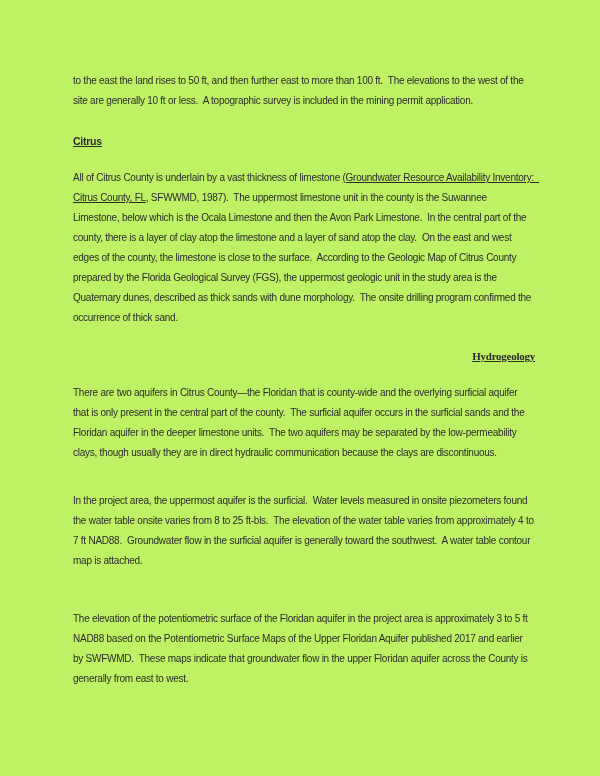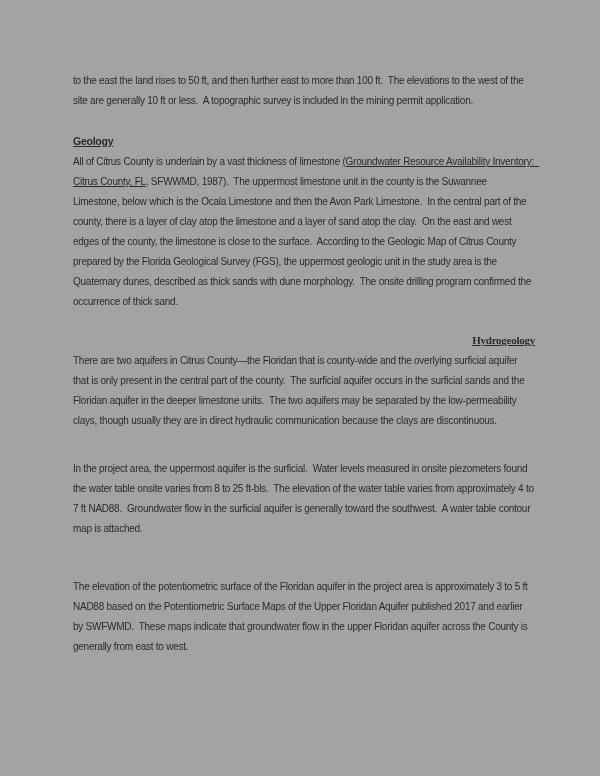--- a/index.html
+++ b/index.html
@@ -7,21 +7,21 @@
     padding: 0;
     background: #ffffff;
     width: 600px;
     height: 776px;
     overflow: hidden;
   }
   .page {
     box-sizing: border-box;
     width: 600px;
     height: 776px;
-    background: #a3a3a3;
+    background: #bef264;
     padding: 71px 27px 0 73px;
     font-family: "Liberation Sans", sans-serif;
     font-size: 10px;
     letter-spacing: -0.25px;
     line-height: 20px;
     color: #2b2b2b;
   }
   .textblock {
     width: 462px;
   }
@@ -42,32 +42,32 @@
   h2.sans-heading {
     margin-top: 20px;
     font-family: "Liberation Sans", sans-serif;
   }
   h2.serif-heading {
     margin-top: 18px;
     font-family: "Liberation Serif", serif;
     font-size: 11px;
     text-align: right;
   }
-  .after-heading { margin-top: 1px; }
+  .after-heading { margin-top: 17px; }
   .u { text-decoration: underline; }
 </style>
 </head>
 <body>
 
 <div class="page">
   <div class="textblock">
 
     <p>to the east the land rises to 50 ft, and then further east to more than 100 ft.  The elevations to the west of the site are generally 10 ft or less.  A topographic survey is included in the mining permit application.</p>
 
-    <h2 class="sans-heading">Geology</h2>
+    <h2 class="sans-heading">Citrus</h2>
 
     <p class="after-heading"><span>All of Citrus County is underlain by a vast thickness of limestone </span><span class="u">(Groundwater Resource Availability Inventory:  Citrus County, FL</span><span>, SFWWMD, 1987).  The uppermost limestone unit in the county is the Suwannee Limestone, below which is the Ocala Limestone and then the Avon Park Limestone.  In the central part of the county, there is a layer of clay atop the limestone and a layer of sand atop the clay.  On the east and west edges of the county, the limestone is close to the surface.  According to the Geologic Map of Citrus County prepared by the Florida Geological Survey (FGS), the uppermost geologic unit in the study area is the Quaternary dunes, described as thick sands with dune morphology.  The onsite drilling program confirmed the occurrence of thick sand.</span></p>
 
     <h2 class="serif-heading">Hydrogeology</h2>
 
     <p class="after-heading">There are two aquifers in Citrus County—the Floridan that is county-wide and the overlying surficial aquifer that is only present in the central part of the county.  The surficial aquifer occurs in the surficial sands and the Floridan aquifer in the deeper limestone units.  The two aquifers may be separated by the low-permeability clays, though usually they are in direct hydraulic communication because the clays are discontinuous.</p>
 
     <p class="para-gap-lg">In the project area, the uppermost aquifer is the surficial.  Water levels measured in onsite piezometers found the water table onsite varies from 8 to 25 ft-bls.  The elevation of the water table varies from approximately 4 to 7 ft NAD88.  Groundwater flow in the surficial aquifer is generally toward the southwest.  A water table contour map is attached.</p>
 
     <p class="para-gap-md">The elevation of the potentiometric surface of the Floridan aquifer in the project area is approximately 3 to 5 ft NAD88 based on the Potentiometric Surface Maps of the Upper Floridan Aquifer published 2017 and earlier by SWFWMD.  These maps indicate that groundwater flow in the upper Floridan aquifer across the County is generally from east to west.</p>

